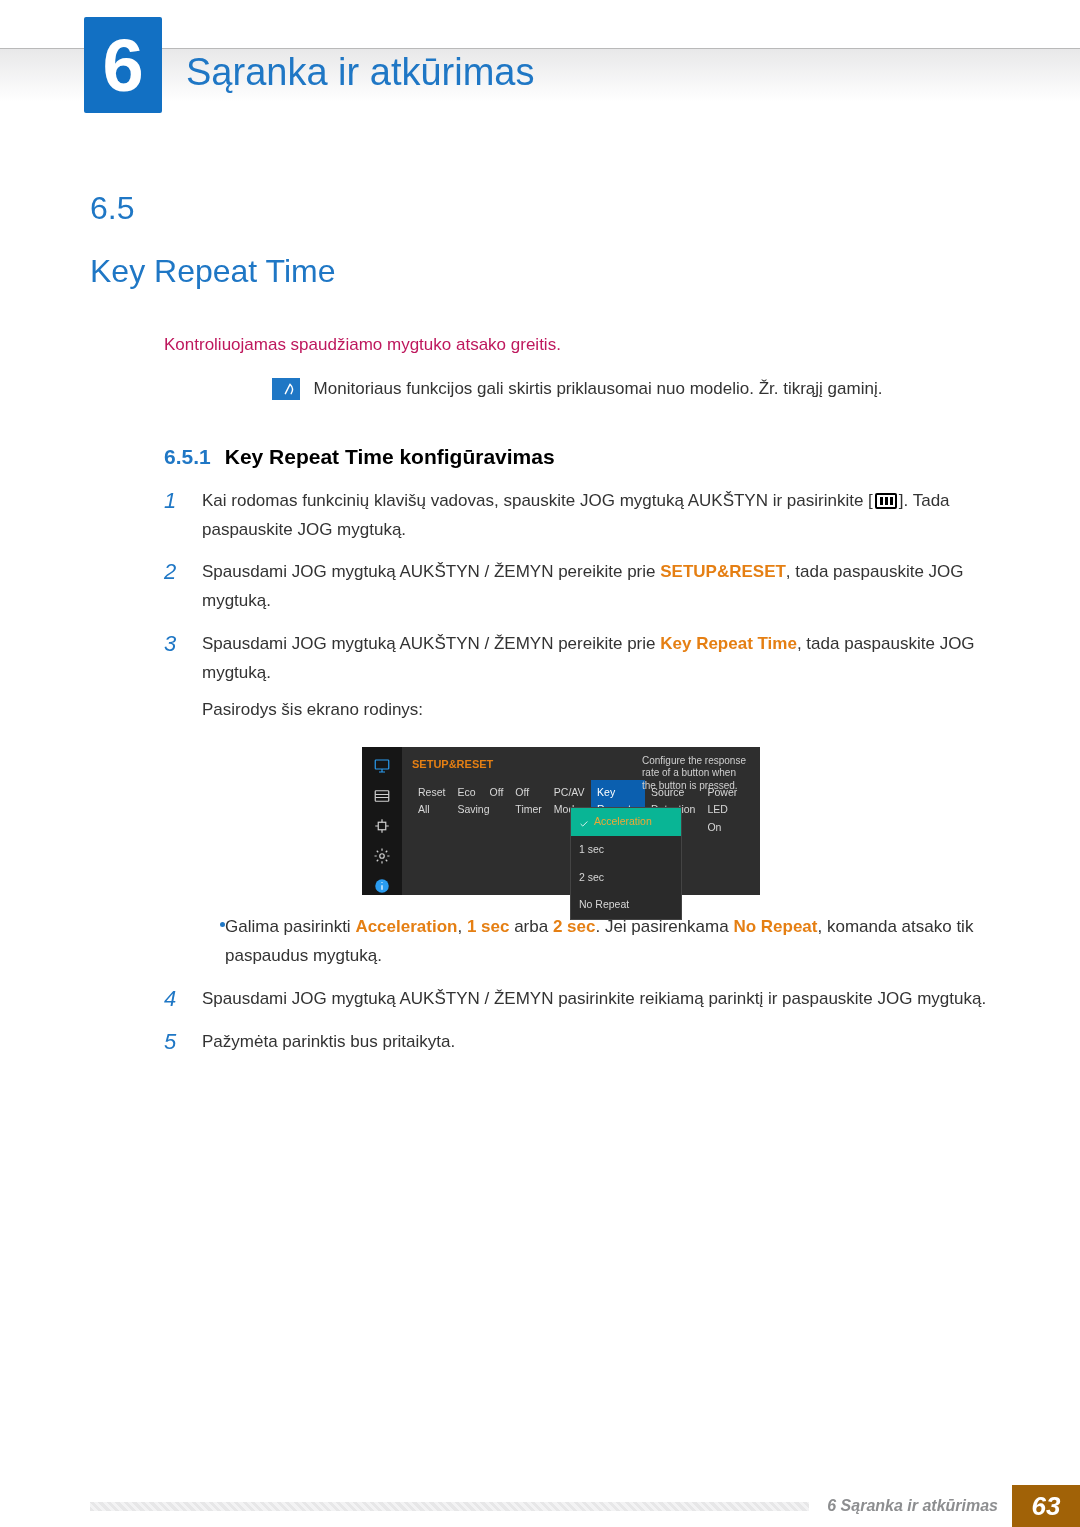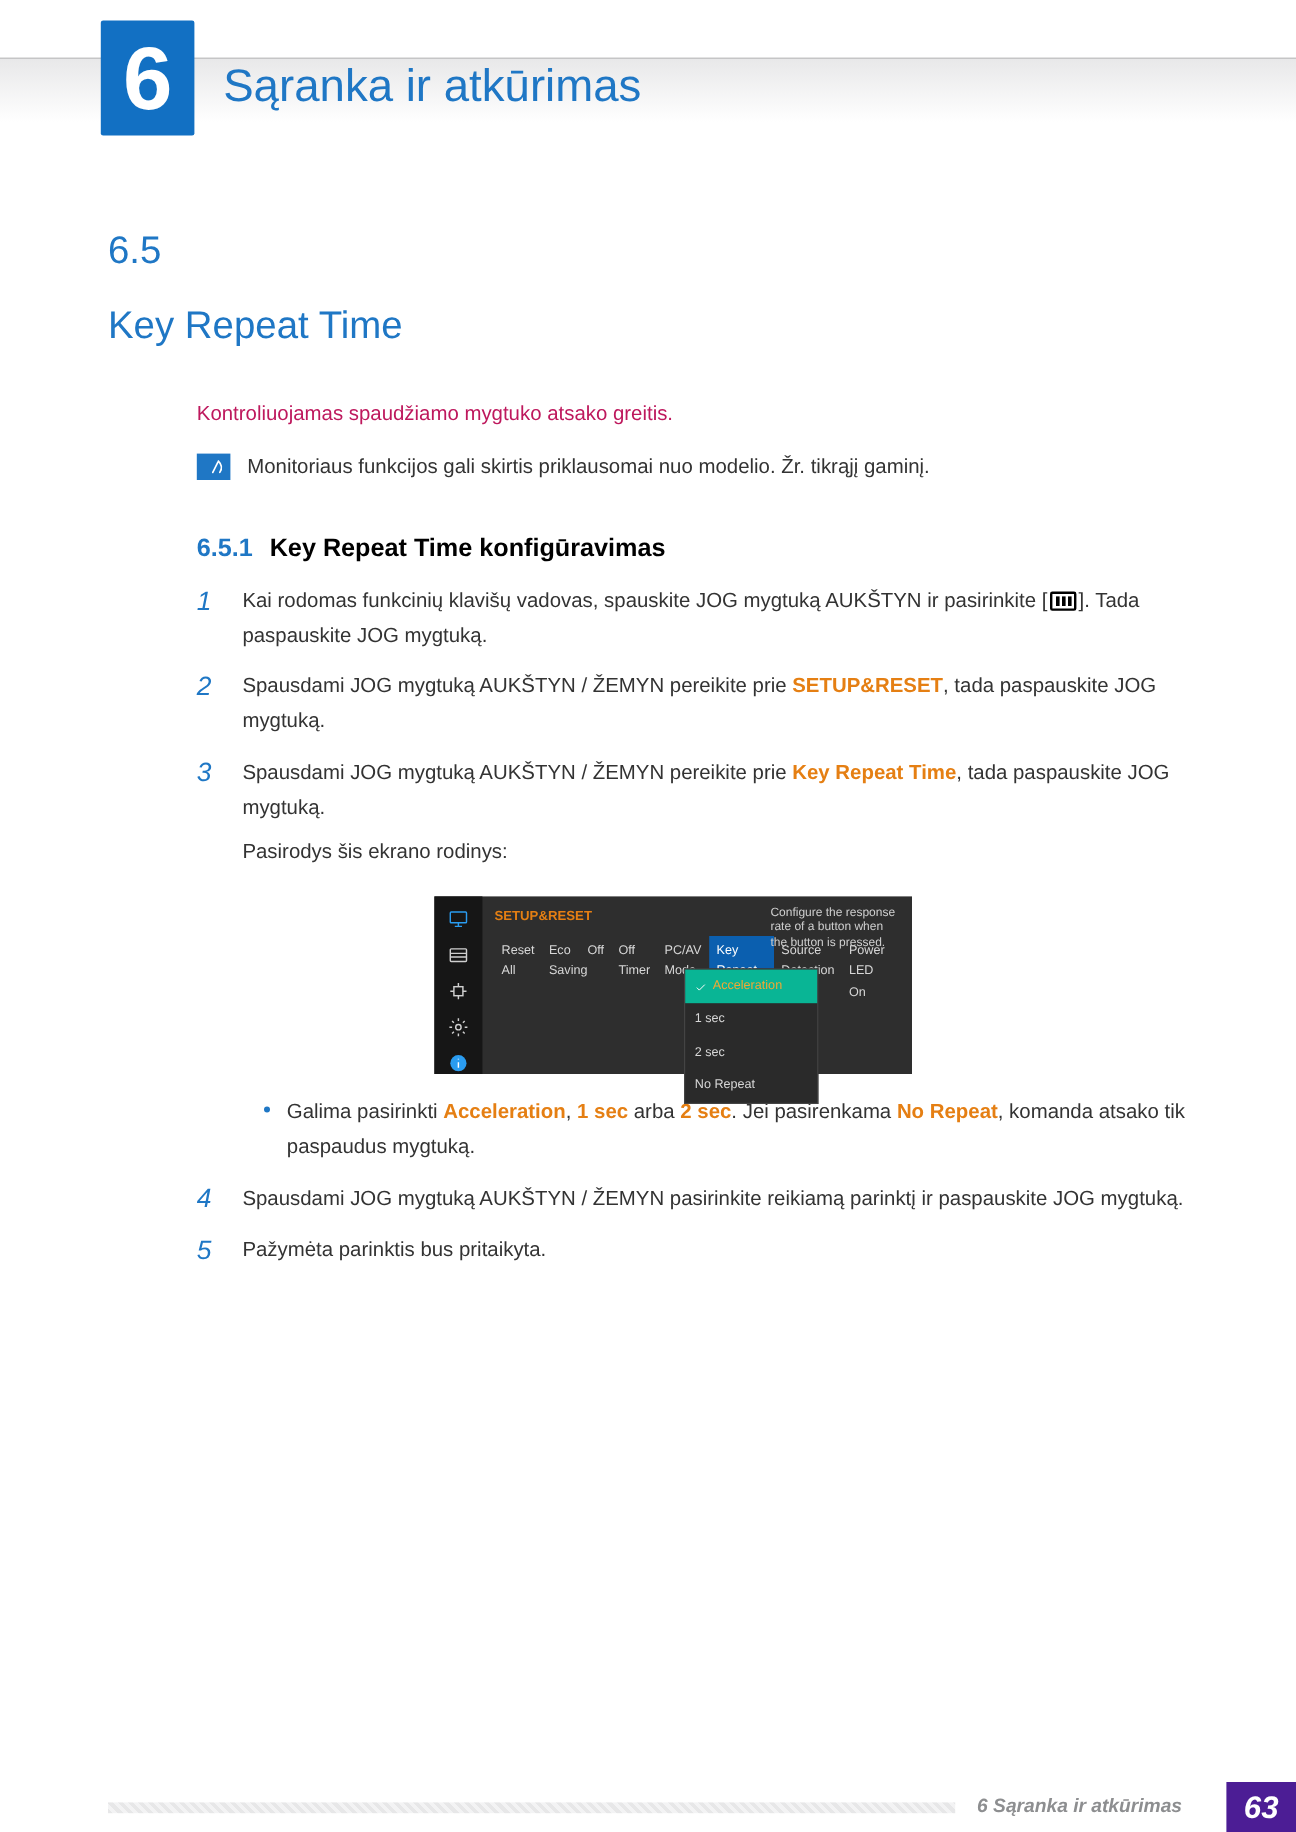--- a/index.html
+++ b/index.html
@@ -13,38 +13,38 @@
   .chapter-title { position: absolute; top: 34px; left: 186px; color: #1f77c5; font-size: 38px; font-weight: 400; }
 
   .content { position: absolute; top: 180px; left: 90px; right: 90px; }
 
   .section-row { display: flex; align-items: baseline; gap: 26px; margin-top: 10px; flex-direction: column; }
   .section-num { color: #1f77c5; font-size: 32px; font-weight: 400; min-width: 58px; }
   .section-title { color: #1f77c5; font-size: 32px; font-weight: 400; }
 
   .body-text { font-size: 17px; color: #be185d; line-height: 1.55; margin-left: 74px; margin-top: 42px; }
 
-  .note-row { display: flex; gap: 14px; margin-left: 74px; margin-top: 18px; align-items: flex-start; }
+  .note-row { display: flex; gap: 14px; margin-left: 74px; margin-top: 18px; align-items: flex-start; justify-content: center; }
   .note-icon { width: 28px; height: 22px; background: #1f77c5; position: relative; flex-shrink: 0; margin-top: 2px; display:flex; align-items:center; justify-content:flex-end; padding-right:3px; }
   .note-icon svg { width: 14px; height: 14px; }
   .note-text { font-size: 17px; color: #333; line-height: 1.55; }
 
   .subsection-row { display: flex; align-items: flex-start; gap: 14px; margin-left: 74px; margin-top: 42px; }
   .subsection-num { color: #1f77c5; font-size: 21px; font-weight: 700; }
   .subsection-title { color: #000000; font-size: 21px; font-weight: 700; }
 
   ol.steps { list-style: none; margin-left: 74px; margin-top: 18px; }
   ol.steps > li { display: flex; gap: 18px; margin-bottom: 14px; }
   .step-num { color: #1f77c5; font-size: 22px; font-style: italic; font-weight: 400; min-width: 20px; line-height: 1.3; }
   .step-body { font-size: 17px; color: #333; line-height: 1.7; flex: 1; }
   .bold-orange { color: #e57f13; font-weight: 700; }
   .inline-icon { display: inline-block; vertical-align: -3px; width: 22px; height: 16px; border: 2px solid #000; border-radius: 2px; position: relative; margin: 0 2px; }
   .inline-icon::before { content: ""; position: absolute; left: 3px; top: 2px; width: 3px; height: 8px; background: #000; box-shadow: 5px 0 0 #000, 10px 0 0 #000; }
 
-  .sub-bullet { display: flex; gap: 14px; margin-top: 10px; margin-left: 18px; }
+  .sub-bullet { display: flex; margin-top: 10px; margin-left: 18px; }
   .dot { width: 5px; height: 5px; background: #1f77c5; border-radius: 50%; margin-top: 9px; flex-shrink: 0; }
 
   
   .osd-wrap { margin: 22px 0 18px 160px; }
   .osd { width: 398px; background: #2e2e2e; color: #d7d7d7; font-size: 11px; position: relative; display: flex; }
   .osd-sidebar { width: 40px; background: #161616; display: flex; flex-direction: column; align-items: center; padding-top: 10px; gap: 12px; }
   .osd-ico { width: 22px; height: 18px; display:flex; align-items:center; justify-content:center; }
   .osd-ico svg { width: 18px; height: 18px; stroke: #cfcfcf; fill: none; stroke-width: 1.6; }
   .osd-ico.active svg { stroke: #2a9cf0; }
   .osd-main { flex: 1; padding: 8px 10px 10px 10px; position: relative; }
@@ -57,21 +57,21 @@
   .osd-popup .opt { padding: 5px 8px; font-size: 10.5px; color: #d7d7d7; display:flex; align-items:center; gap:5px; }
   .osd-popup .opt.selected { background: #09b595; color: #f0a834; }
   .osd-popup .opt.selected .chk { display:inline-block; }
   .chk { display:none; width:10px; height:10px; }
   .chk svg { width:10px; height:10px; stroke:#fff; stroke-width:2; fill:none; }
 
   
   .footer { position: absolute; left: 90px; right: 0; bottom: 0; height: 42px; display: flex; align-items: center; font-style: italic; }
   .footer-bar { flex: 1; height: 9px; background: repeating-linear-gradient(45deg, #e7e7e8 0 3px, #f3f3f4 3px 6px); }
   .footer-label { color: #8d8e90; font-size: 16px; font-weight: 700; margin: 0 14px 0 18px; }
-  .footer-page { width: 58px; height: 42px; background: #4c1d95; color: #fff; font-size: 26px; font-weight: 700; display: flex; align-items: center; justify-content: center; margin-left: 23px; }
+  .footer-page { width: 68px; height: 42px; background: #a16207; color: #fff; font-size: 26px; font-weight: 700; display: flex; align-items: center; justify-content: center; }
 </style>
 </head>
 <body>
 
 <div class="page">
 
   <div class="topbar">
     <div class="topbar-bg"></div>
     <div class="chapter-box">
       <span>6</span>

